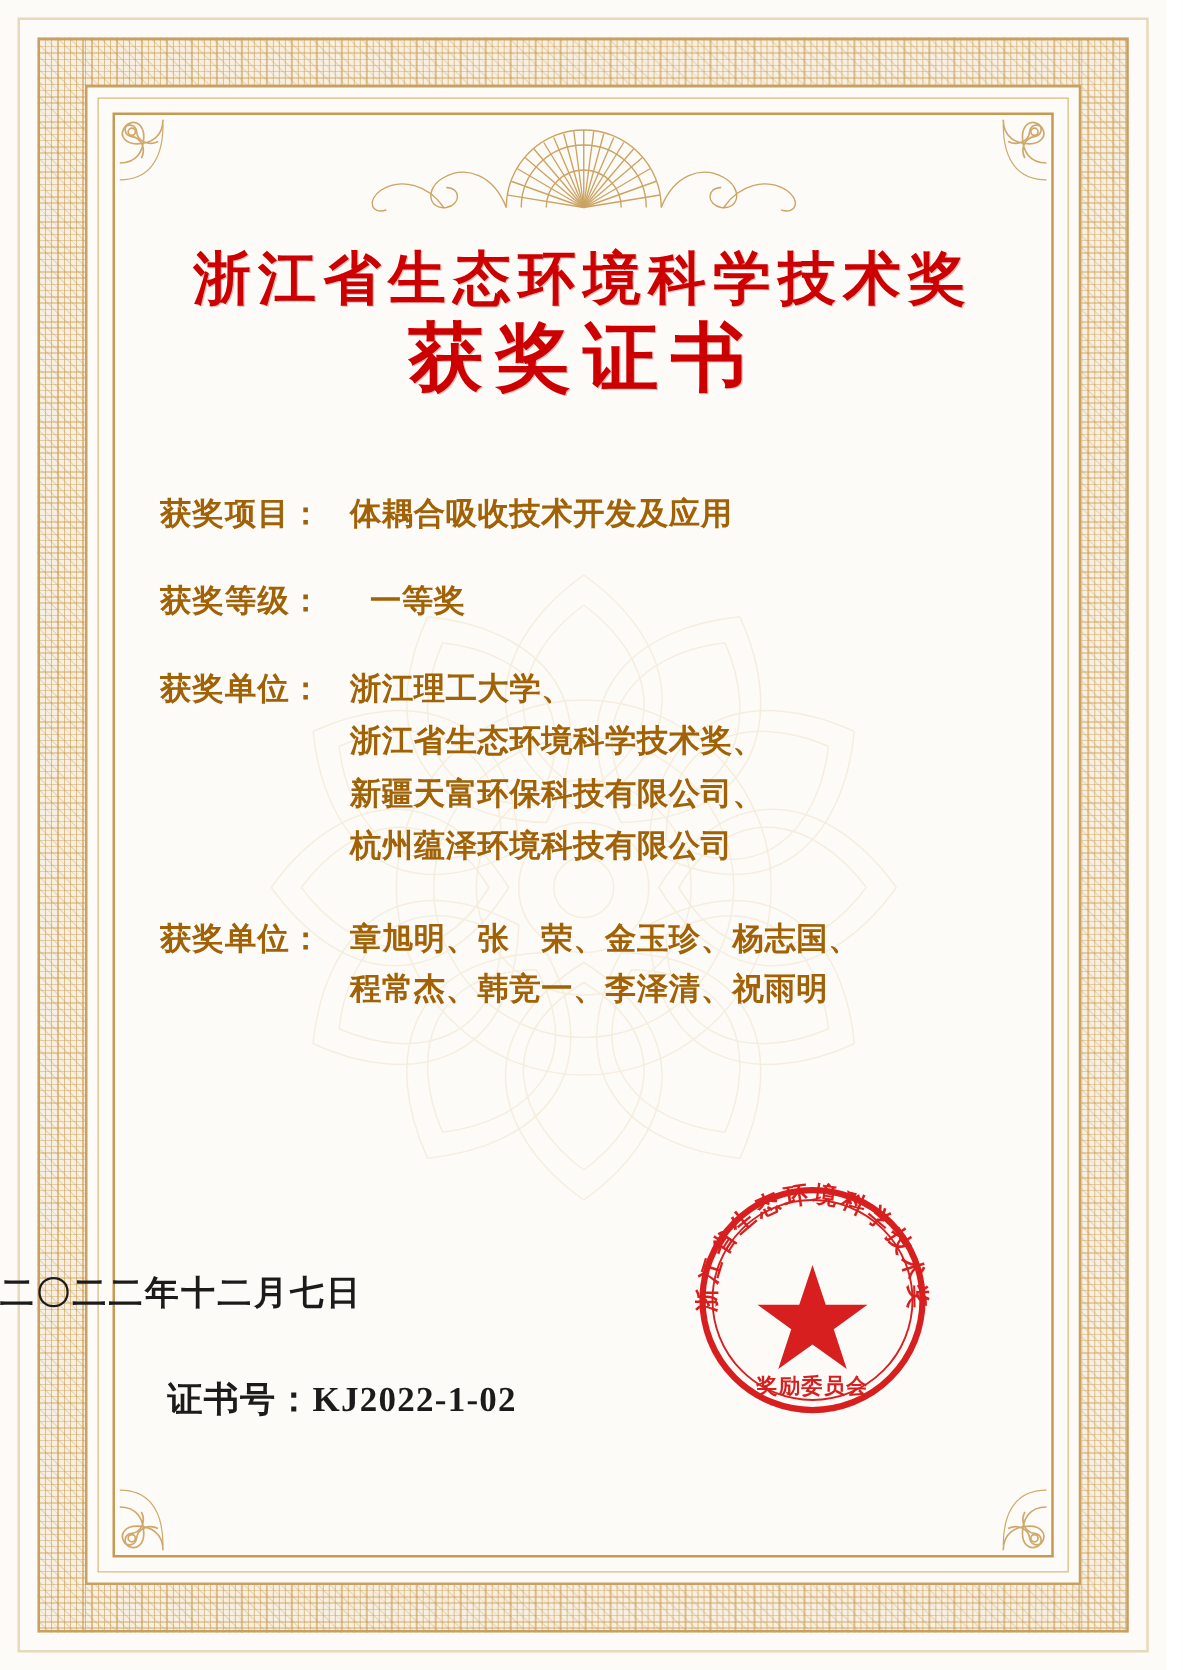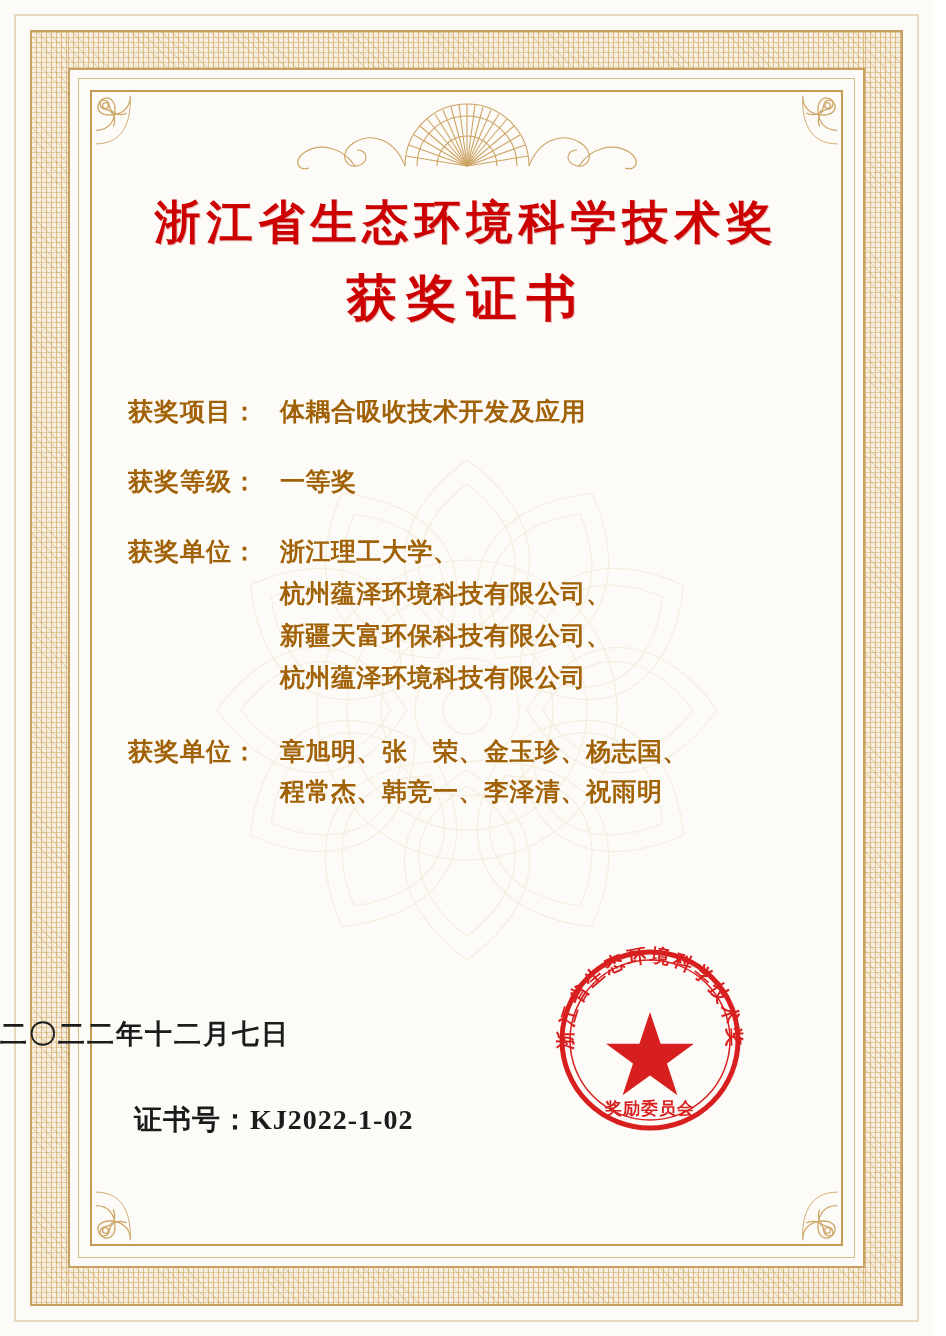--- a/index.html
+++ b/index.html
@@ -123,24 +123,24 @@
     color: #cc0000;
     font-size: 46px;
     font-weight: bold;
     letter-spacing: 6px;
     font-family: "DejaVu Serif", "Liberation Serif", serif;
     text-shadow: 1px 1px 0 rgba(150,0,0,.25);
   }
   .title-sub {
     position: absolute;
     left: 0; right: 0;
-    top: 265px;
+    top: 246px;
     text-align: center;
     color: #cc0000;
-    font-size: 50px;
+    font-size: 60px;
     font-weight: bold;
     letter-spacing: 10px;
     font-family: "DejaVu Serif", "Liberation Serif", serif;
     text-shadow: 1px 1px 0 rgba(150,0,0,.25);
   }
 
   
   .fields {
     position: absolute;
     left: 128px;
@@ -167,21 +167,21 @@
     font-weight: bold;
     line-height: 40px;
     letter-spacing: .5px;
   }
   .field-value .line {
     display: block;
     white-space: pre;
   }
   .field.units .field-value .line { margin-bottom: 2px; }
   .field.project { margin-bottom: 30px; }
-  .field.level   { margin-bottom: 30px; }
+  .field.level   { margin-bottom: 30px; gap: 16px; }
   .field.units   { margin-bottom: 32px; }
 
   
   .date-line {
     position: absolute;
     left: 0; right: 96px;
     top: 1016px;
     font-size: 27px;
     font-weight: bold;
     letter-spacing: 2px;
@@ -341,21 +341,21 @@
       <div class="field-label">获奖等级：</div>
       <div class="field-value">
         <span class="line">一等奖</span>
       </div>
     </div>
 
     <div class="field units">
       <div class="field-label">获奖单位：</div>
       <div class="field-value">
         <span class="line">浙江理工大学、</span>
-        <span class="line">杭州蕴泽环境科技有限公司、</span>
+        <span class="line">浙江省生态环境科学技术奖、</span>
         <span class="line">新疆天富环保科技有限公司、</span>
         <span class="line">杭州蕴泽环境科技有限公司</span>
       </div>
     </div>
 
     <div class="field people">
       <div class="field-label">获奖单位：</div>
       <div class="field-value">
         <span class="line">章旭明、张　荣、金玉珍、杨志国、</span>
         <span class="line">程常杰、韩竞一、李泽清、祝雨明</span>

